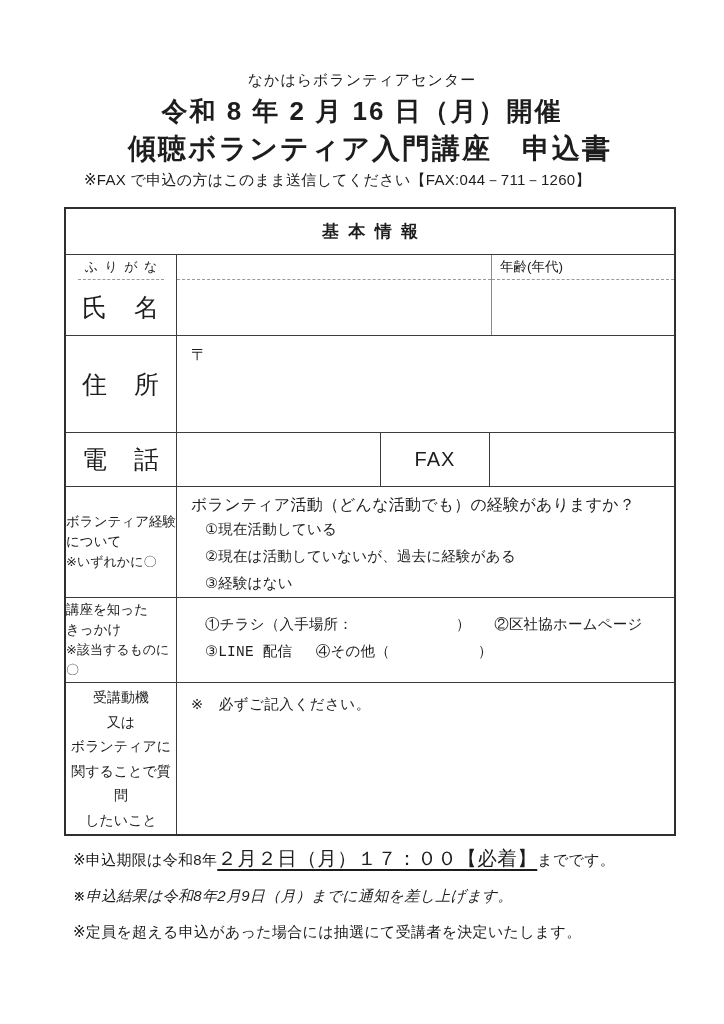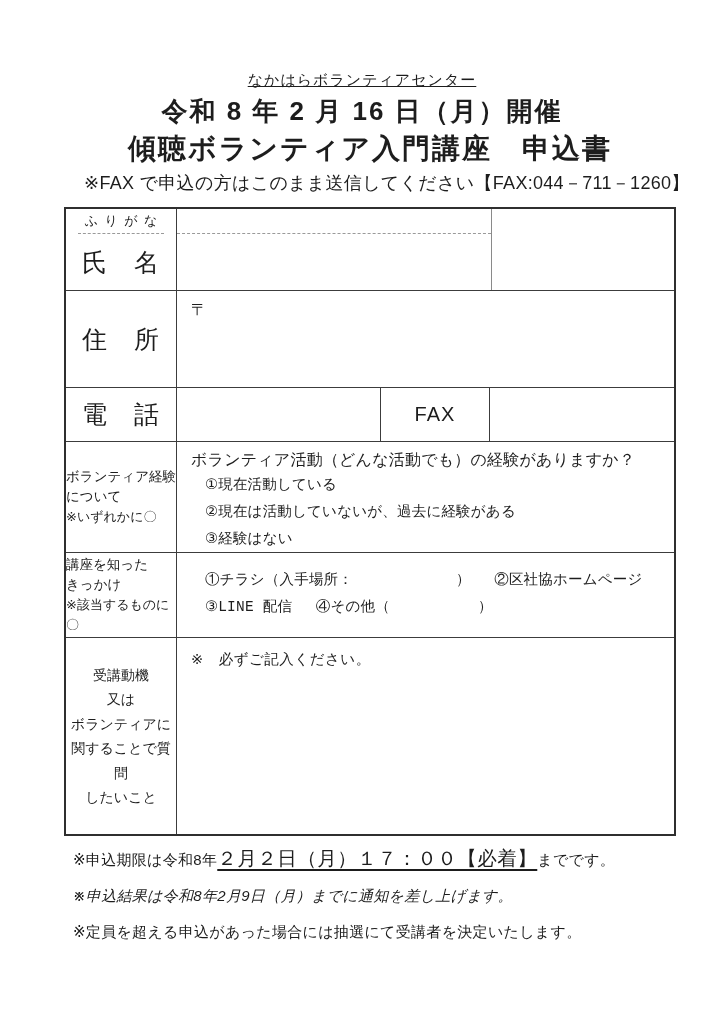--- a/index.html
+++ b/index.html
@@ -6,24 +6,24 @@
   html,body { width:724px; height:1024px; background:#ffffff; }
   body {
     position:relative;
     font-family:"Liberation Sans","DejaVu Sans",sans-serif;
     color:#1d1d1d;
     -webkit-font-smoothing:antialiased;
   }
   .abs { position:absolute; }
 
   
-  .org-line   { top:71px;  left:0; width:724px; text-align:center; font-size:15px; letter-spacing:1px;text-decoration:underline; }
+  .org-line   { top:71px;  left:0; width:724px; text-align:center; font-size:15px; letter-spacing:1px; }
   .title-one  { top:94px;  left:0; width:724px; text-align:center; font-size:26px; font-weight:bold; letter-spacing:2px; }
   .title-two  { top:130px; left:8px; width:724px; text-align:center; font-size:28px; font-weight:bold; letter-spacing:2px; }
-  .fax-note   { top:171px; left:84px; font-size:18px; white-space:nowrap; letter-spacing:0.3px; }
+  .fax-note   { top:171px; left:84px; font-size:15px; white-space:nowrap; letter-spacing:0.3px; }
 
   
   .form-table {
     top:207px; left:64px; width:612px; height:629px;
     border:2px solid #2f2f2f;
     display:flex; flex-direction:column;
     background:#fff;
   }
   .row { display:flex; flex-direction:row; border-top:1.5px solid #3c3c3c; }
   .row:first-child { border-top:none; }
@@ -85,35 +85,41 @@
 </head>
 <body>
 
 <div class="abs org-line">なかはらボランティアセンター</div>
 <div class="abs title-one">令和 8 年 2 月 16 日（月）開催</div>
 <div class="abs title-two">傾聴ボランティア入門講座　申込書</div>
 <div class="abs fax-note">※FAX で申込の方はこのまま送信してください【FAX:044－711－1260】</div>
 
 <div class="abs form-table">
 
+  <div class="row row-header">
+    <span class="section-title">基本情報</span>
+  </div>
 
   <div class="row row-name">
     <div class="cell col-label split">
       <div class="sub-top">
         <span class="furigana">ふりがな</span>
       </div>
       <div class="sub-bottom">
         <span class="big-label">氏　名</span>
       </div>
     </div>
     <div class="cell col-nameval split">
       <div class="sub-top"></div>
       <div class="sub-bottom"></div>
     </div>
     <div class="cell col-age split">
+      <div class="sub-top">
+        <span class="age-label">年齢(年代)</span>
+      </div>
       <div class="sub-bottom"></div>
     </div>
   </div>
 
   <div class="row row-address">
     <div class="cell col-label">
       <span class="big-label">住　所</span>
     </div>
     <div class="cell addr-value">
       <span class="postal-mark">〒</span>

